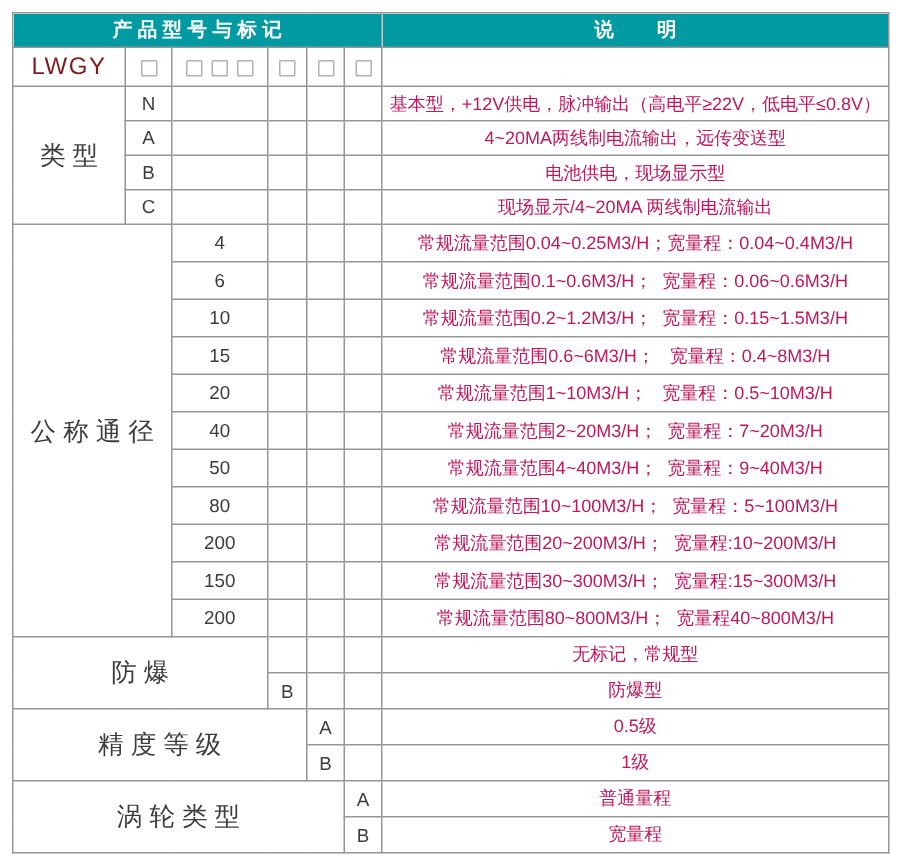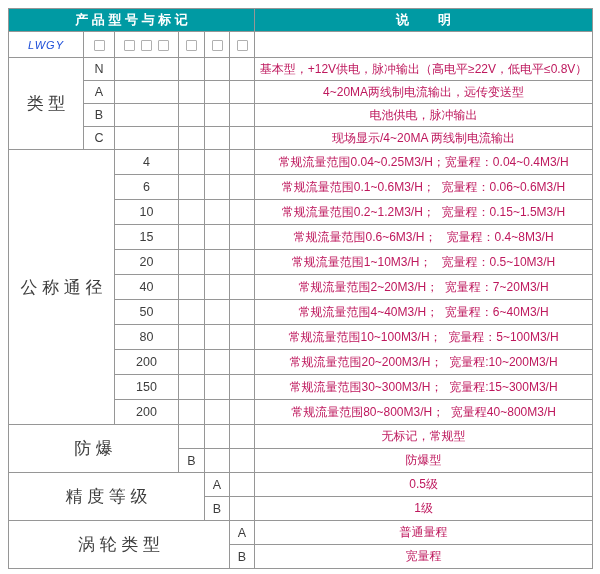--- a/index.html
+++ b/index.html
@@ -22,21 +22,21 @@
     background:#009AA3;color:#ffffff;
     font-size:13px;font-weight:bold;
     height:22px;
   }
   tr.h26{height:26px;}
   tr.h23{height:23px;}
   tr.h25{height:25px;}
   tr.h24{height:24px;}
   td{font-size:12px;color:#3d3d3d;}
   td.lbl{font-size:17px;color:#3d3d3d;}
-  td.model{font-size:11px;letter-spacing:1px;color:#1d4ed8;font-style:italic;}
+  td.model{font-size:16px;letter-spacing:1px;color:#7f1d1d;}
   td.code{font-size:12.5px;color:#3d3d3d;}
   td.desc{font-size:12px;color:#be185d;}
   .cbx{
     display:inline-block;width:9px;height:9px;
     border:1px solid #b0b0b0;border-radius:1px;
     background:#ffffff;vertical-align:middle;
   }
   .cbx-group{display:inline-block;vertical-align:middle;}
   .cbx-group .cbx{margin:0 3px;}
 </style>
@@ -87,21 +87,21 @@
       <td></td>
       <td></td>
       <td class="desc">4~20MA两线制电流输出，远传变送型</td>
     </tr>
     <tr class="h23">
       <td class="code">B</td>
       <td></td>
       <td></td>
       <td></td>
       <td></td>
-      <td class="desc">电池供电，脉冲输出</td>
+      <td class="desc">电池供电，现场显示型</td>
     </tr>
     <tr class="h23">
       <td class="code">C</td>
       <td></td>
       <td></td>
       <td></td>
       <td></td>
       <td class="desc">现场显示/4~20MA 两线制电流输出</td>
     </tr>
 
@@ -146,21 +146,21 @@
       <td></td>
       <td></td>
       <td></td>
       <td class="desc">常规流量范围2~20M3/H；  宽量程：7~20M3/H</td>
     </tr>
     <tr class="h25">
       <td class="code">50</td>
       <td></td>
       <td></td>
       <td></td>
-      <td class="desc">常规流量范围4~40M3/H；  宽量程：6~40M3/H</td>
+      <td class="desc">常规流量范围4~40M3/H；  宽量程：9~40M3/H</td>
     </tr>
     <tr class="h25">
       <td class="code">80</td>
       <td></td>
       <td></td>
       <td></td>
       <td class="desc">常规流量范围10~100M3/H；  宽量程：5~100M3/H</td>
     </tr>
     <tr class="h25">
       <td class="code">200</td>

